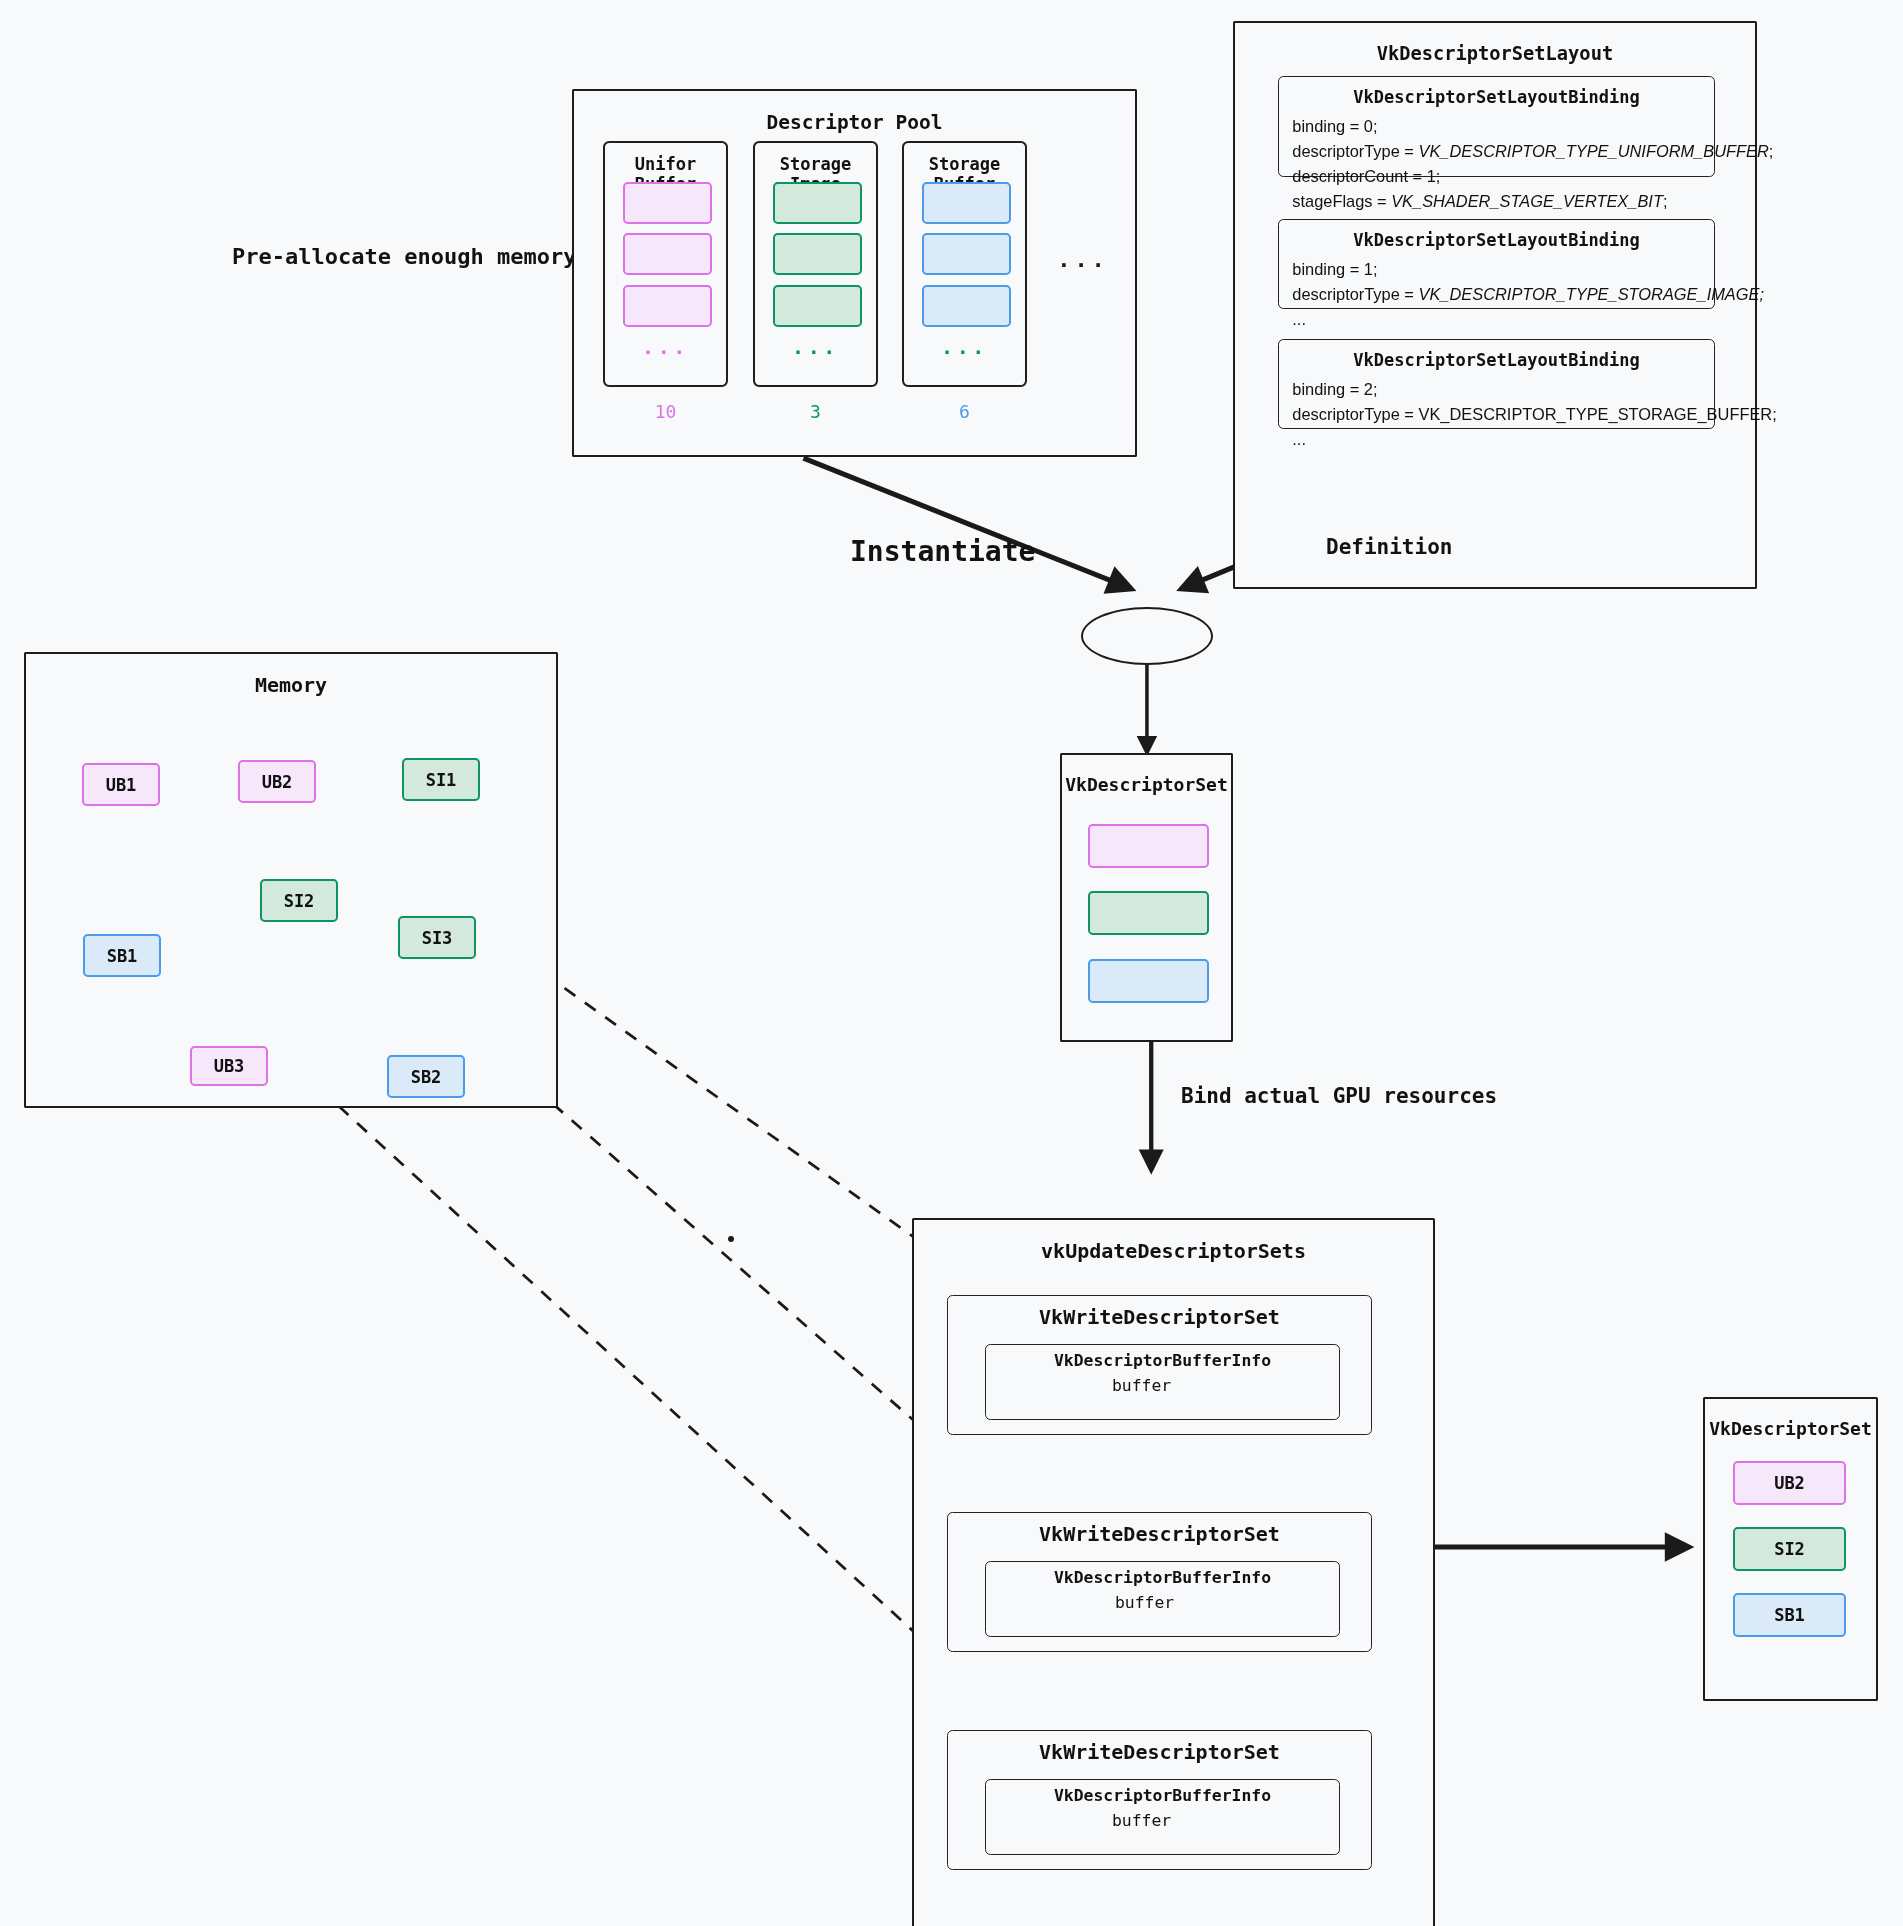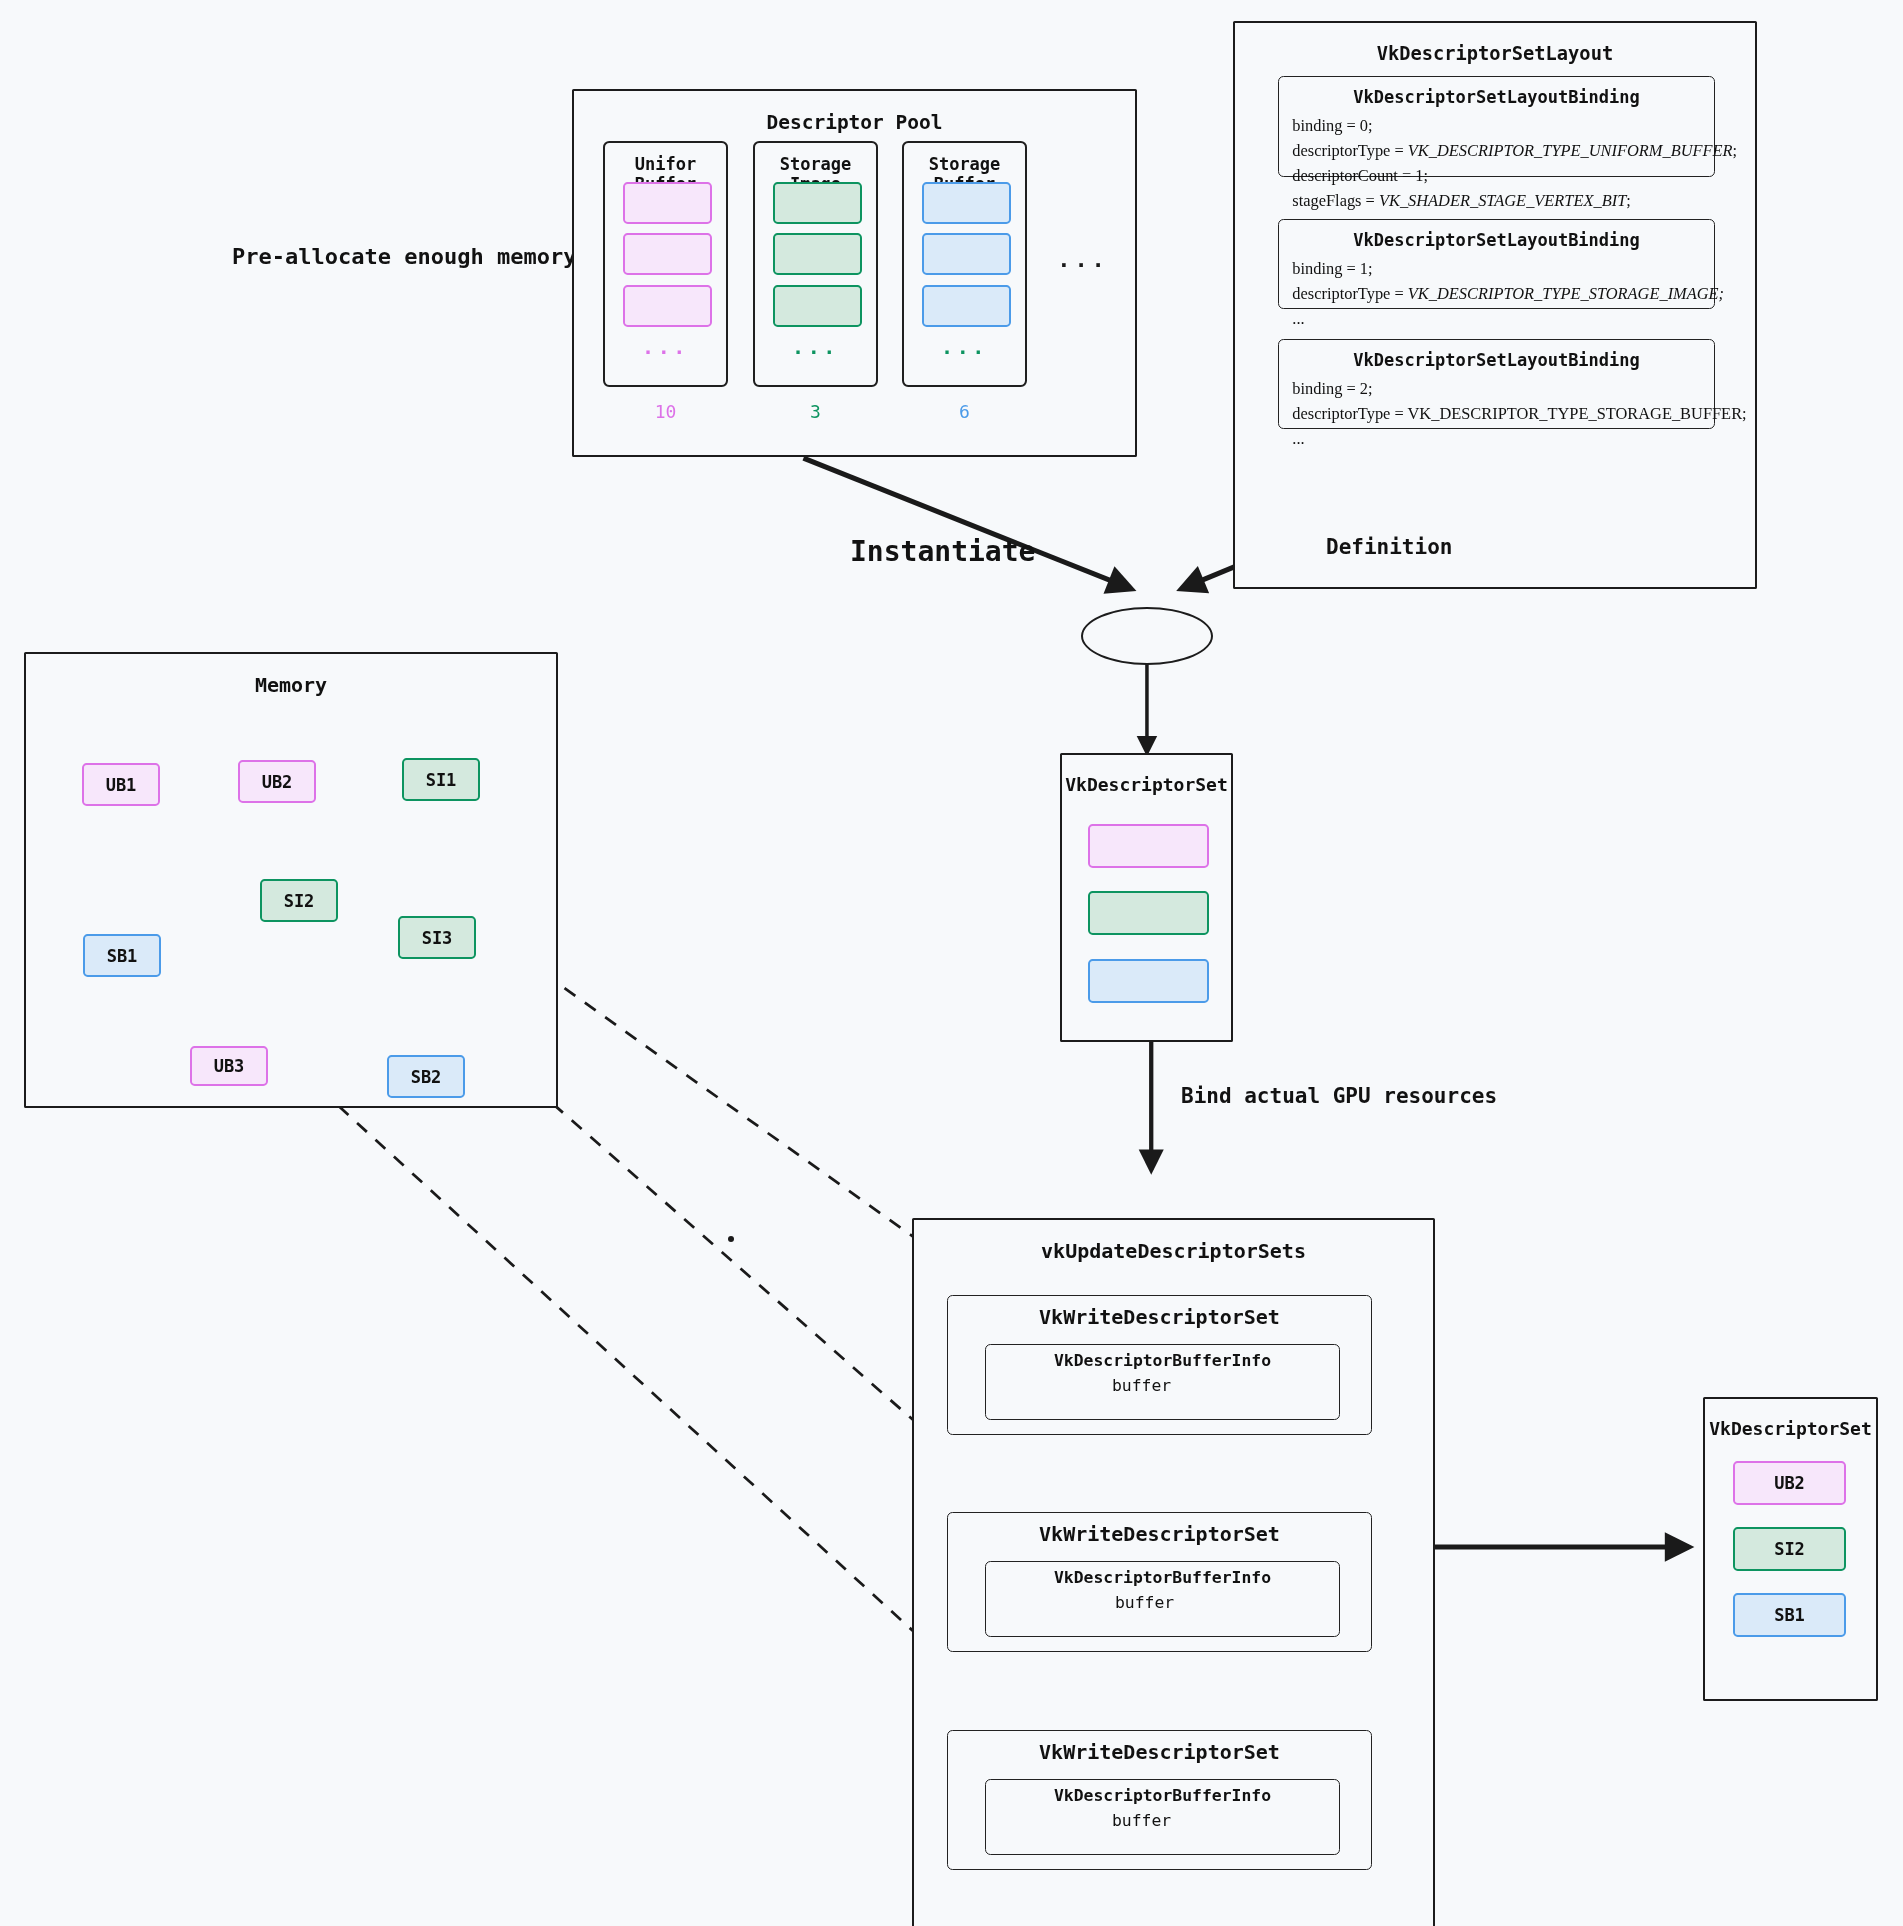--- a/index.html
+++ b/index.html
@@ -31,21 +31,21 @@
         display:flex;align-items:center;justify-content:center;
         font-family:"DejaVu Sans Mono","Liberation Mono",monospace;font-weight:700;color:#111;}
   .chip.pink{border:2.7px solid #dd72e8;background:#f7e7fb;}
   .chip.green{border:2.7px solid #0d9460;background:#d4e9de;}
   .chip.blue{border:2.7px solid #4b9be9;background:#daeaf9;}
   .dots{position:absolute;text-align:center;font-weight:700;letter-spacing:.18em;}
   .count{position:absolute;text-align:center;font-weight:400;}
   
   .serifbody{
     position:absolute;
-    font-family:Liberation Serif, serif;
+    font-family:Liberation Sans, sans-serif;
     color:#111;line-height:1.52;white-space:pre;
   }
   .serifbody i{font-style:italic;}
   .ellipse{position:absolute;box-sizing:border-box;border:2.7px solid #1c1c1c;border-radius:50%;background:#f7f9fb;}
   .artifact-dot{position:absolute;width:6.2px;height:6.2px;border-radius:50%;background:#1a1a1a;}
 </style>
 </head>
 <body>
 
 <div class="stage">

